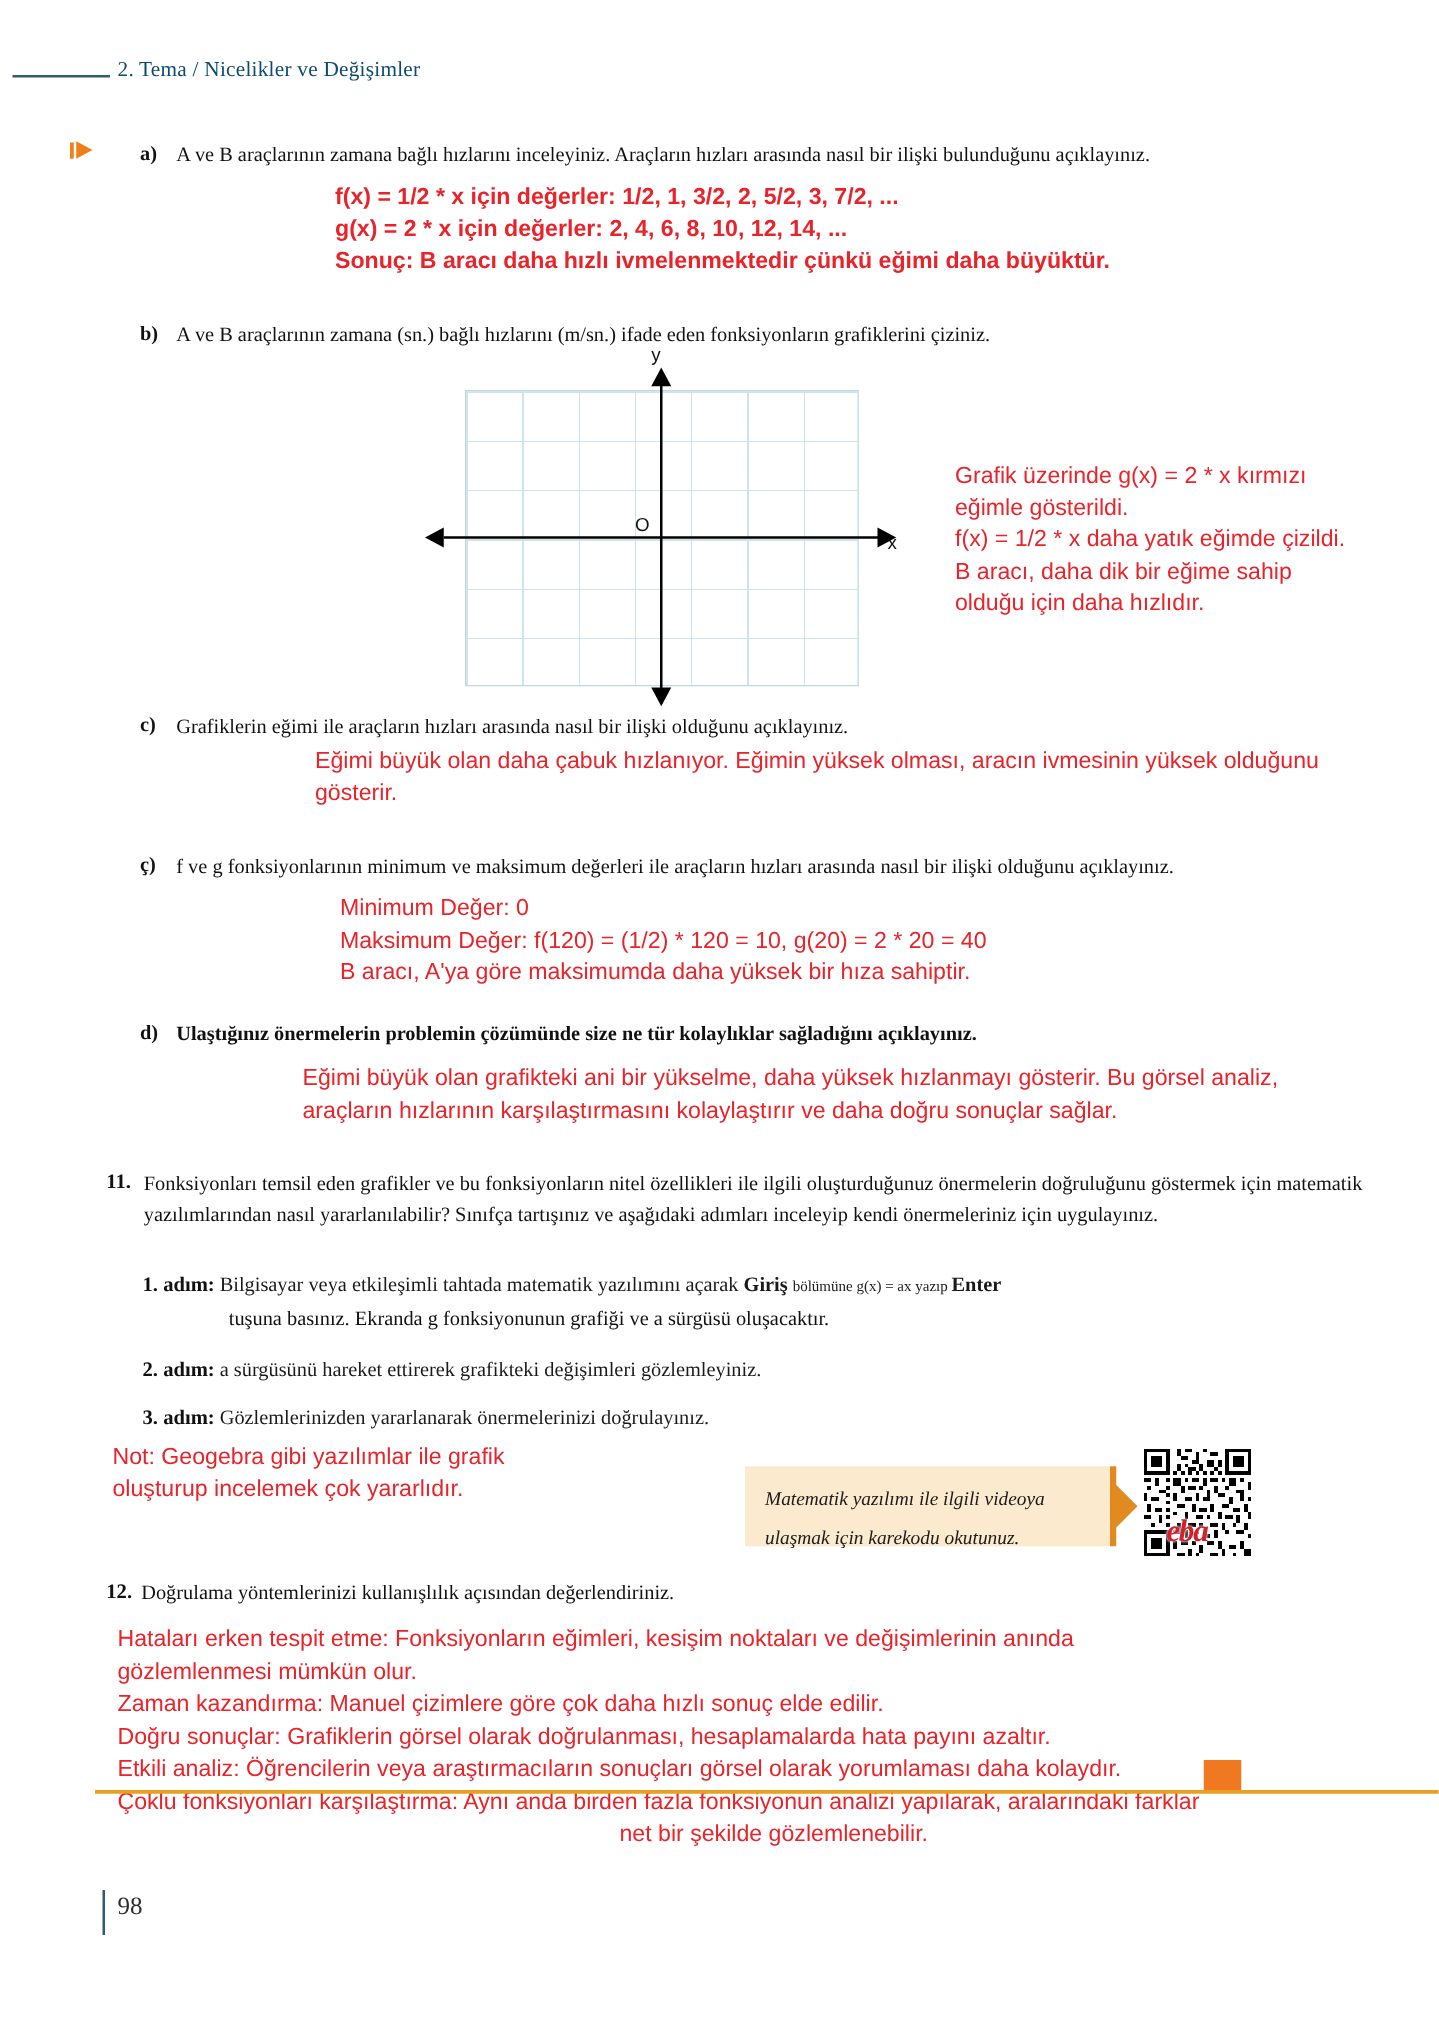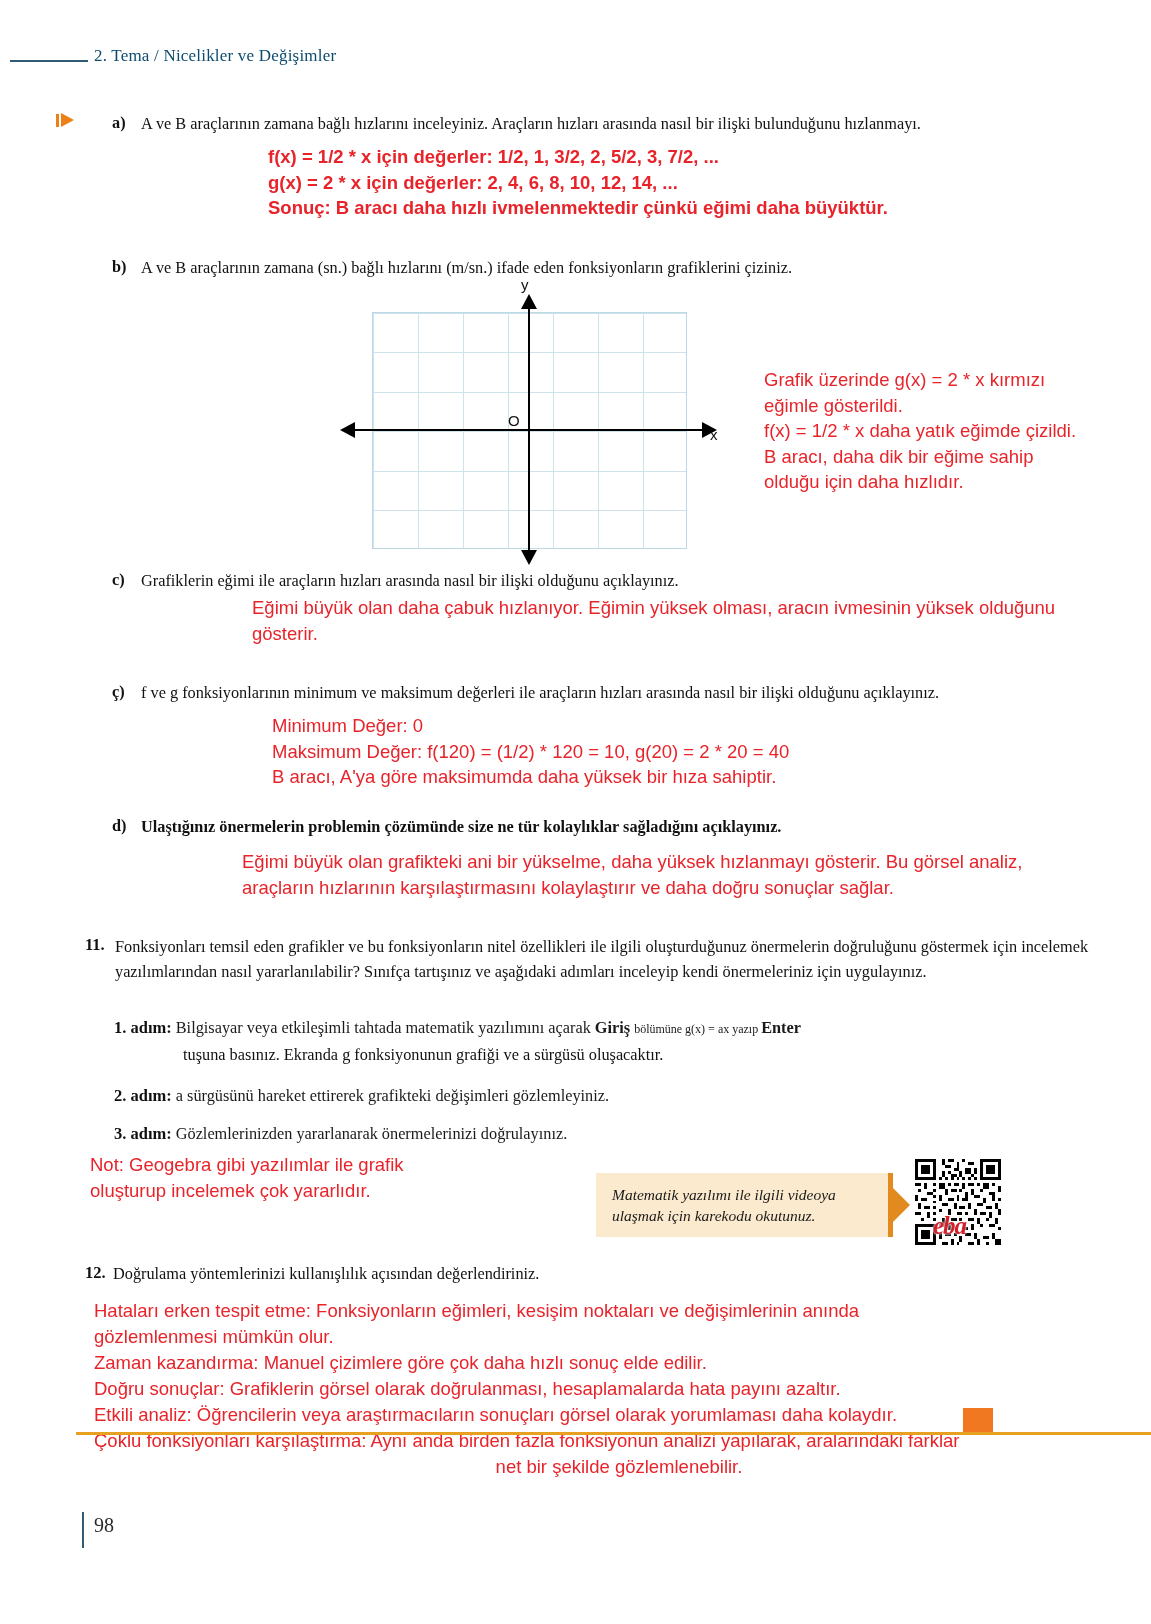--- a/index.html
+++ b/index.html
@@ -182,21 +182,21 @@
     background: #fbeacd;
   }
   .qr-callout-text {
     position: absolute;
     left: 16px;
     top: 11px;
     width: 266px;
     font-family: "Liberation Serif", serif;
     font-style: italic;
     font-size: 15.5px;
-    line-height: 21px;
+    line-height: 31px;
     color: #1a1a1a;
   }
   .qr-arrow {
     position: absolute;
     left: 888px;
     top: 1173px;
     width: 22px;
     height: 64px;
   }
   .qr-arrow .qbar {
@@ -278,21 +278,21 @@
   <div class="header-rule"></div>
   <div class="header-title">2. Tema / Nicelikler ve Değişimler</div>
 </div>
 
 <div class="tri-bullet">
   <div class="bar"></div>
     <div class="tri"></div>
 </div>
 
 <div class="q-label" style="left:112px; top:113px;">a)</div>
-<div class="q-body" style="left:141px; top:112px; width:949px;">A ve B araçlarının zamana bağlı hızlarını inceleyiniz. Araçların hızları arasında nasıl bir ilişki bulunduğunu hızlanmayı.</div>
+<div class="q-body" style="left:141px; top:112px; width:949px;">A ve B araçlarının zamana bağlı hızlarını inceleyiniz. Araçların hızları arasında nasıl bir ilişki bulunduğunu açıklayınız.</div>
 <div class="red-note" style="left:268px; top:144px; width:800px;font-weight:bold;">f(x) = 1/2 * x için değerler: 1/2, 1, 3/2, 2, 5/2, 3, 7/2, ...
 g(x) = 2 * x için değerler: 2, 4, 6, 8, 10, 12, 14, ...
 Sonuç: B aracı daha hızlı ivmelenmektedir çünkü eğimi daha büyüktür.</div>
 
 <div class="q-label" style="left:112px; top:257px;">b)</div>
 <div class="q-body" style="left:141px; top:256px; width:949px;">A ve B araçlarının zamana (sn.) bağlı hızlarını (m/sn.) ifade eden fonksiyonların grafiklerini çiziniz.</div>
 
 <div class="graph-wrap">
   <div class="grid-box"></div>
   <div class="axis-h"></div>
@@ -318,21 +318,21 @@
 <div class="q-body" style="left:141px; top:681px; width:949px;">f ve g fonksiyonlarının minimum ve maksimum değerleri ile araçların hızları arasında nasıl bir ilişki olduğunu açıklayınız.</div>
 <div class="red-note" style="left:272px; top:713px; width:800px;">Minimum Değer: 0
 Maksimum Değer: f(120) = (1/2) * 120 = 10, g(20) = 2 * 20 = 40
 B aracı, A'ya göre maksimumda daha yüksek bir hıza sahiptir.</div>
 
 <div class="q-label" style="left:112px; top:816px;">d)</div>
 <div class="q-body" style="left:141px; top:815px; width:949px;font-weight:bold;">Ulaştığınız önermelerin problemin çözümünde size ne tür kolaylıklar sağladığını açıklayınız.</div>
 <div class="red-note" style="left:242px; top:849px; width:855px;">Eğimi büyük olan grafikteki ani bir yükselme, daha yüksek hızlanmayı gösterir. Bu görsel analiz, araçların hızlarının karşılaştırmasını kolaylaştırır ve daha doğru sonuçlar sağlar.</div>
 
 <div class="num-label" style="left:85px; top:935px;">11.</div>
-<div class="q-body" style="left:115px; top:934px; width:975px; line-height:25px;">Fonksiyonları temsil eden grafikler ve bu fonksiyonların nitel özellikleri ile ilgili oluşturduğunuz önermelerin doğruluğunu göstermek için incelemek yazılımlarından nasıl yararlanılabilir? Sınıfça tartışınız ve aşağıdaki adımları inceleyip kendi önermeleriniz için uygulayınız.</div>
+<div class="q-body" style="left:115px; top:934px; width:975px; line-height:25px;">Fonksiyonları temsil eden grafikler ve bu fonksiyonların nitel özellikleri ile ilgili oluşturduğunuz önermelerin doğruluğunu göstermek için matematik yazılımlarından nasıl yararlanılabilir? Sınıfça tartışınız ve aşağıdaki adımları inceleyip kendi önermeleriniz için uygulayınız.</div>
 
 <div style="position:absolute; left:114px; top:1018px; width:960px;">
   <span class="num-label" style="position:static;">1. adım:</span>
   <span style="font-family:'Liberation Serif',serif; font-size:16.3px;">Bilgisayar veya etkileşimli tahtada matematik yazılımını açarak </span>
   <span style="font-family:'Liberation Serif',serif; font-size:16.3px; font-weight:bold;">Giriş</span>
   <span style="font-family:'Liberation Serif',serif; font-size:12px;"> bölümüne g(x) = ax yazıp </span>
   <span style="font-family:'Liberation Serif',serif; font-size:16.3px; font-weight:bold;">Enter</span>
 </div>
 <div class="q-body" style="left:183px; top:1043px; width:900px;">tuşuna basınız. Ekranda g fonksiyonunun grafiği ve a sürgüsü oluşacaktır.</div>
 

